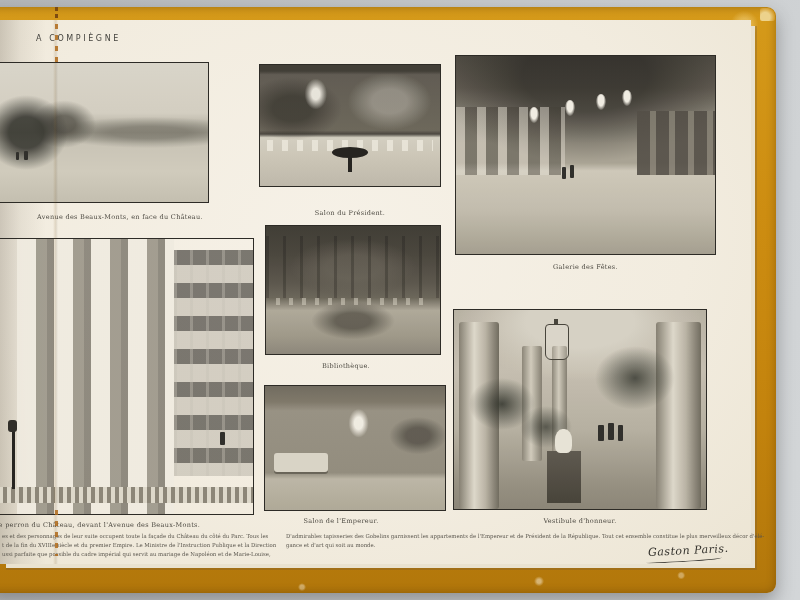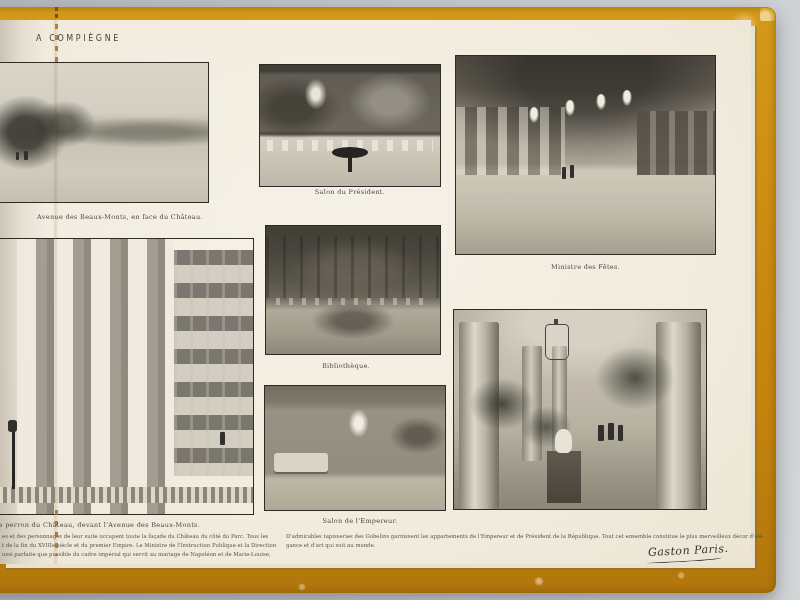--- a/index.html
+++ b/index.html
@@ -148,60 +148,61 @@
       <div class="shape fig" style="left:8%;top:64%;width:3px;height:8px;"></div>
       <div class="shape fig" style="left:12%;top:63%;width:4px;height:9px;"></div>
     </div>
     <div class="cap" style="left:20px;top:193px;width:200px;">Avenue des Beaux-Monts, en face du Château.</div>
 
     <div class="ph ph2">
       <div class="shape chairs"></div>
       <div class="shape table"></div>
       <div class="shape table-stem"></div>
     </div>
-    <div class="cap" style="left:259px;top:168px;width:182px;">Salon du Président.</div>
+    <div class="cap" style="left:259px;top:189px;width:182px;">Salon du Président.</div>
 
     <div class="ph ph3">
       <div class="shape win-left"></div>
       <div class="shape paint-right"></div>
       <div class="shape lustre" style="left:28%;top:26%;"></div>
       <div class="shape lustre" style="left:42%;top:22%;"></div>
       <div class="shape lustre" style="left:54%;top:19%;"></div>
       <div class="shape lustre" style="left:64%;top:17%;"></div>
       <div class="shape fig" style="left:41%;top:56%;width:4px;height:12px;"></div>
       <div class="shape fig" style="left:44%;top:55%;width:4px;height:13px;"></div>
     </div>
-    <div class="cap" style="left:455px;top:243px;width:261px;">Ministre des Fêtes.</div>
+    <div class="cap" style="left:455px;top:243px;width:261px;">Galerie des Fêtes.</div>
 
     <div class="ph ph4">
       <div class="shape books"></div>
       <div class="shape chairs2"></div>
     </div>
     <div class="cap" style="left:258px;top:342px;width:176px;">Bibliothèque.</div>
 
     <div class="ph ph5">
       <div class="shape sofa"></div>
     </div>
-    <div class="cap" style="left:269px;top:497px;width:182px;">Salon de l'Empereur.</div>
+    <div class="cap" style="left:250px;top:497px;width:182px;">Salon de l'Empereur.</div>
 
     <div class="ph ph6">
       <div class="shape col-big" style="left:2%;width:16%;"></div>
       <div class="shape col-big" style="right:2%;width:18%;"></div>
       <div class="shape col-mid" style="left:27%;width:8%;"></div>
       <div class="shape col-mid" style="left:39%;width:6%;"></div>
       <div class="shape palm" style="left:6%;top:34%;width:66px;height:52px;background:radial-gradient(closest-side,rgba(45,48,40,.85),rgba(45,48,40,0));"></div>
       <div class="shape palm" style="left:56%;top:18%;width:80px;height:64px;background:radial-gradient(closest-side,rgba(45,48,40,.8),rgba(45,48,40,0));"></div>
       <div class="shape palm" style="left:26%;top:48%;width:52px;height:42px;background:radial-gradient(closest-side,rgba(45,48,40,.7),rgba(45,48,40,0));"></div>
       <div class="shape lantern"></div>
       <div class="shape pedestal"></div>
       <div class="shape statue"></div>
       <div class="shape fig" style="left:57%;top:58%;width:6px;height:16px;"></div>
       <div class="shape fig" style="left:61%;top:57%;width:6px;height:17px;"></div>
       <div class="shape fig" style="left:65%;top:58%;width:5px;height:16px;"></div>
     </div>
+    <div class="cap" style="left:453px;top:497px;width:254px;">Vestibule d'honneur.</div>
 
     <div class="ph ph7">
       <div class="shape cols7"></div>
       <div class="shape wins7"></div>
       <div class="shape wins7b"></div>
       <div class="shape balustrade"></div>
       <div class="shape lamp-post"></div>
       <div class="shape lamp-head"></div>
       <div class="shape fig" style="left:87%;top:70%;width:5px;height:13px;"></div>
     </div>

